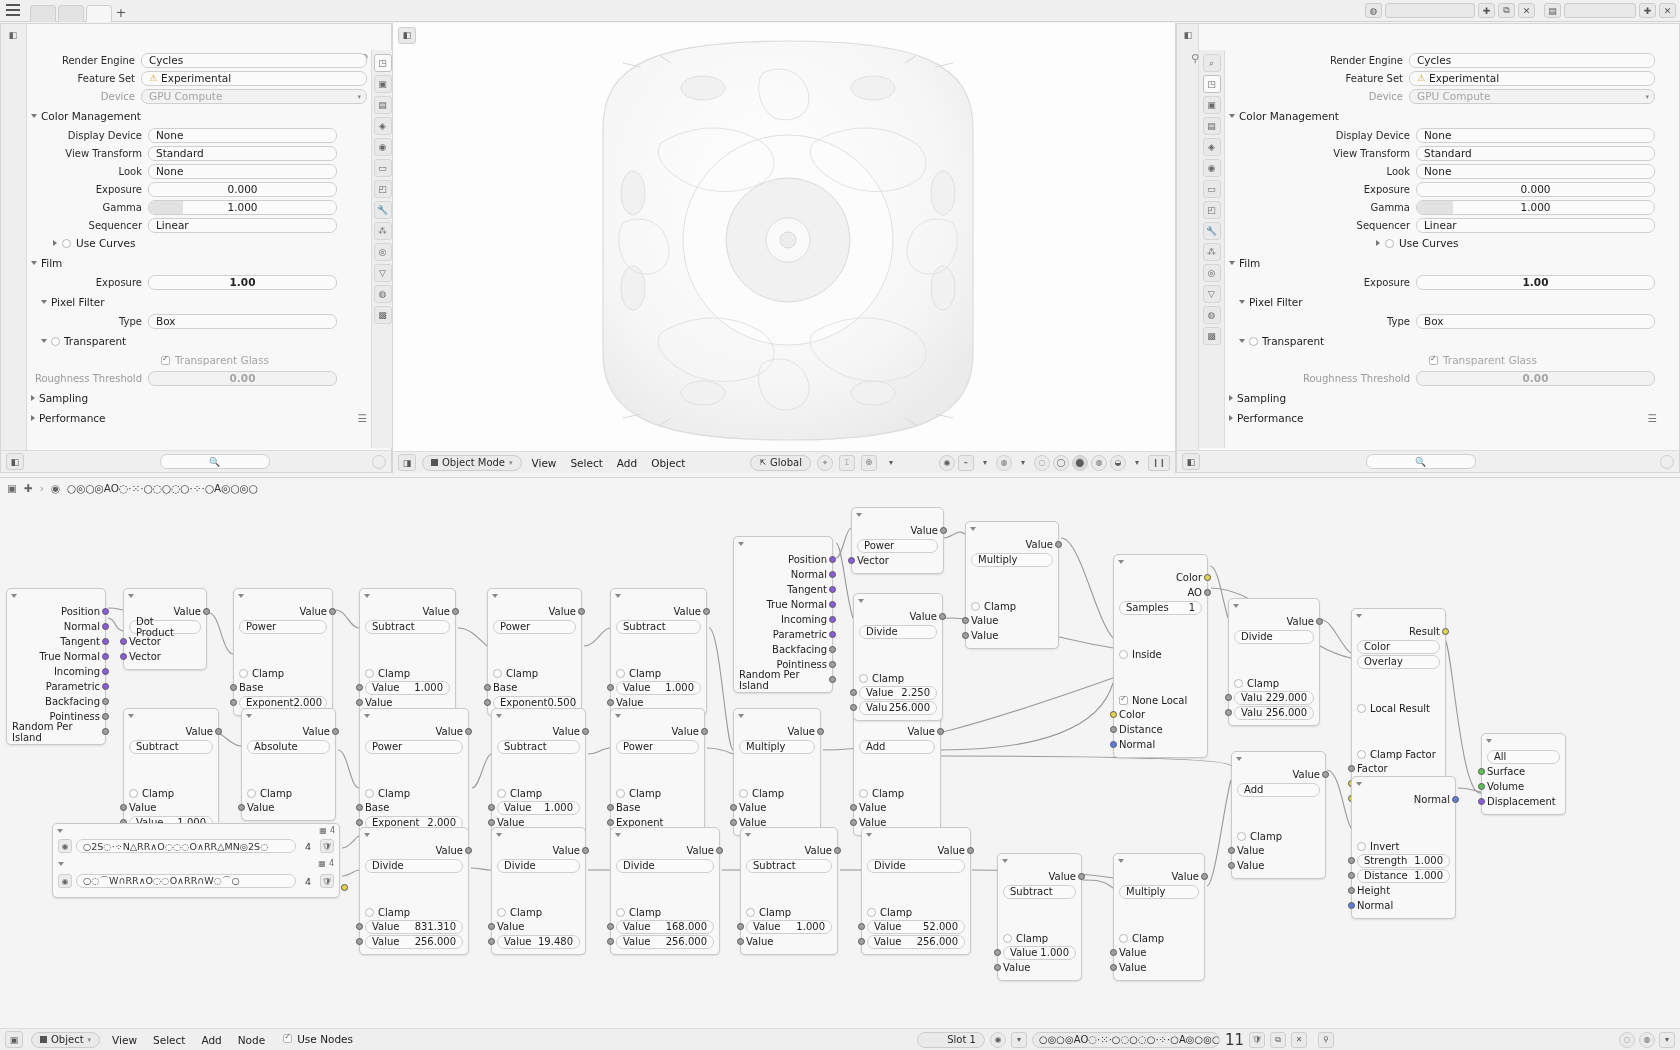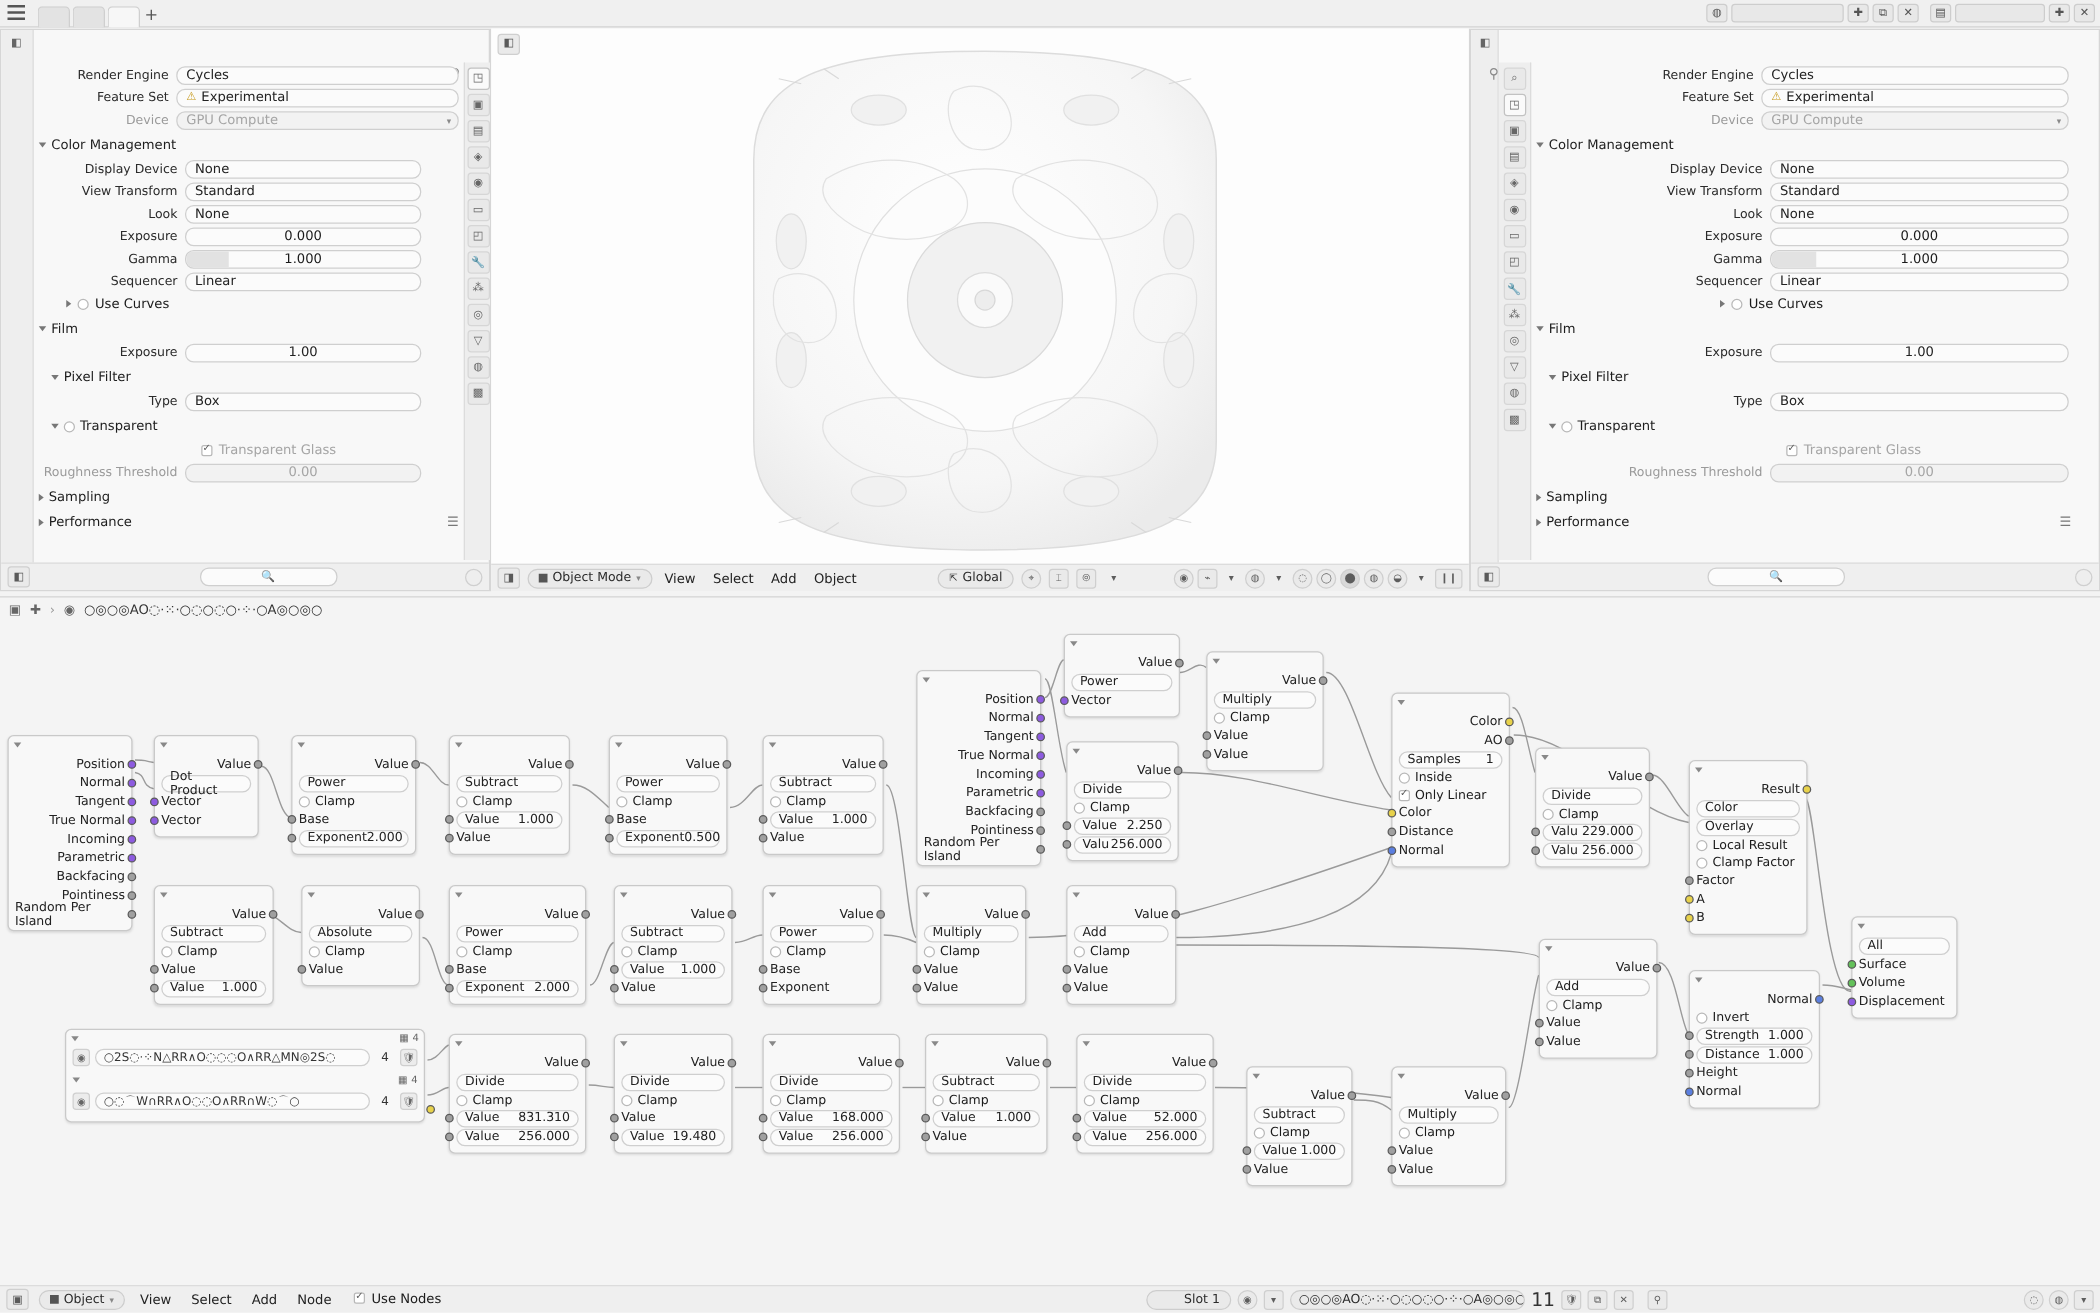--- a/index.html
+++ b/index.html
@@ -41,21 +41,21 @@
   .prop-tab { width:18px; height:18px; margin:0 auto 3px auto; border:1px solid #d6d6d6; border-radius:3px;
               background:#e9e9e9; display:flex; align-items:center; justify-content:center; font-size:9px; color:#666; }
   .prop-tab.active { background:#fafafa; border-color:#c2c2c2; }
 
   .row { display:flex; align-items:center; height:16px; margin-bottom:2px; }
   .row .lbl { text-align:right; padding-right:6px; color:#2b2b2b; font-size:10px; white-space:nowrap; }
   .row .lbl.dim { color:#9a9a9a; }
   .field { flex:1; height:15px; background:#fbfbfb; border:1px solid #cfcfcf; border-radius:7px;
            display:flex; align-items:center; padding:0 7px; font-size:10.5px; color:#222; position:relative; }
   .field.dim { color:#a5a5a5; background:#f2f2f2; }
-  .field.center { justify-content:center; }
+  .field.center { justify-content:center;font-weight:bold; }
   .field .chev { position:absolute; right:5px; top:3px; color:#8a8a8a; font-size:7px; }
   .field .warn { color:#c79a1d; margin-right:4px; font-size:9px; }
   .slider { flex:1; height:15px; background:#fbfbfb; border:1px solid #cfcfcf; border-radius:7px; position:relative;
             display:flex; align-items:center; justify-content:center; font-size:10.5px; overflow:hidden; }
   .slider .fill { position:absolute; left:0; top:0; bottom:0; background:#e2e2e2; }
   .slider span { position:relative; }
   .sect { display:flex; align-items:center; gap:4px; height:16px; margin:4px 0 3px 0; font-size:10.5px; color:#1d1d1d; }
   .tri { width:0; height:0; border-left:4px solid #777; border-top:3px solid transparent; border-bottom:3px solid transparent; }
   .tri.open { border-left:3px solid transparent; border-right:3px solid transparent; border-top:4px solid #777; border-bottom:none; }
   .radio { width:9px; height:9px; border:1px solid #b8b8b8; border-radius:50%; background:#fff; display:inline-block; }
@@ -98,21 +98,21 @@
   .node { position:absolute; background:#f8f8f8; border:1px solid #c9c9c9; border-radius:5px; box-shadow:0 1px 2px rgba(0,0,0,.10); }
   .node .nhdr { height:13px; display:flex; align-items:center; padding:0 4px; }
   .node .nhdr .tri2 { width:0;height:0;border-left:3px solid transparent;border-right:3px solid transparent;border-top:4px solid #888; }
   .node .nbody { padding:2px 5px 5px 5px; }
   .nrow { height:15px; display:flex; align-items:center; position:relative; font-size:10px; }
   .nrow.out { justify-content:flex-end; }
   .nrow .nm { color:#222; }
   .nfield { width:100%; height:14px; background:#fbfbfb; border:1px solid #cfcfcf; border-radius:7px;
             display:flex; align-items:center; padding:0 6px; font-size:10px; color:#222; }
   .nfield.split { justify-content:space-between; }
-  .ncheck { display:flex; align-items:center; gap:4px; height:14px; font-size:10px; }
+  .ncheck { display:flex; align-items:center; gap:4px; height:14px; font-size:10px;margin-top:32px; }
   .sock { position:absolute; width:7px; height:7px; border-radius:50%; border:1px solid #5a5a5a; }
   .sock.in { left:-9px; }
   .sock.out { right:-9px; }
   .s-gray { background:#a0a0a0; }
   .s-yellow { background:#e8d24b; }
   .s-blue { background:#5b7fe0; }
   .s-green { background:#63c15a; }
   .s-purple { background:#8d5be0; }
 
   svg.links { position:absolute; left:0; top:0; width:1680px; height:531px; pointer-events:none; }
@@ -1317,21 +1317,21 @@
               <span>Samples</span>
               <span>1</span>
             </div>
           </div>
         <div class="nrow ncheck">
             <span class="radio"></span>
             <span>Inside</span>
           </div>
         <div class="nrow ncheck">
             <span class="chk on"></span>
-            <span>Only Linear</span>
+            <span>None Local</span>
           </div>
         <div class="nrow">
             <span class="sock in s-yellow"></span>
             <span class="nm">Color</span>
           </div>
         <div class="nrow">
             <span class="sock in s-gray"></span>
             <span class="nm">Distance</span>
           </div>
         <div class="nrow">

